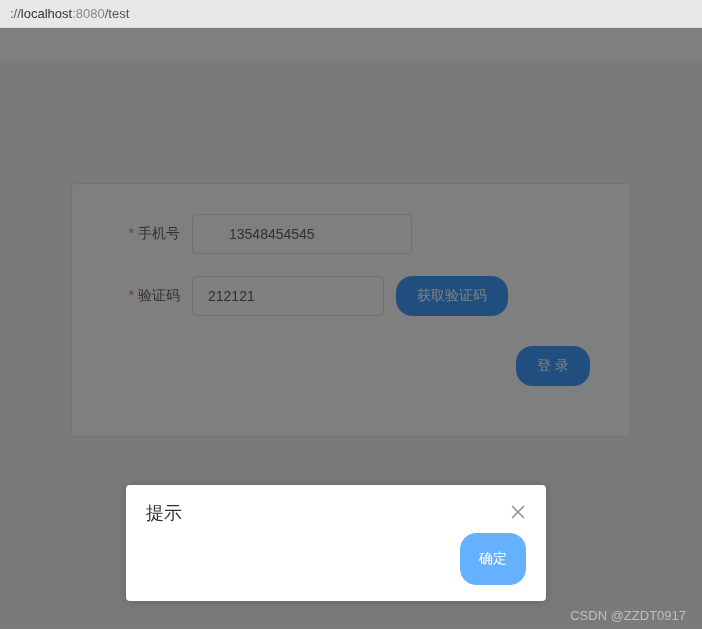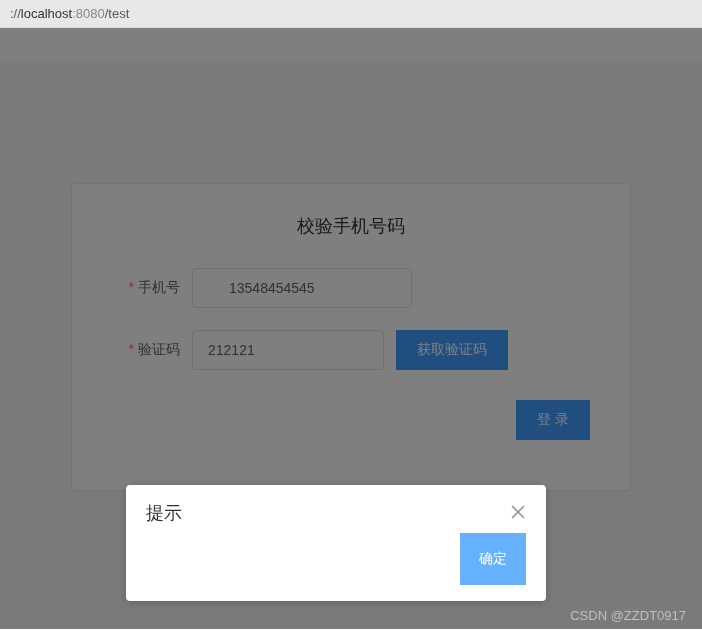--- a/index.html
+++ b/index.html
@@ -74,21 +74,21 @@
       background: #fff;
     }
     .input-phone { width: 220px; padding-left: 36px; }
     .input-code { width: 192px; }
     .btn {
       display: inline-flex;
       align-items: center;
       justify-content: center;
       height: 40px;
       padding: 0 20px;
-      border-radius: 0;
+      border-radius: 16px;
       font-size: 14px;
       cursor: pointer;
       border: 1px solid transparent;
       user-select: none;
     }
     .btn-primary {
       background: #409eff;
       border-color: #409eff;
       color: #fff;
     }
@@ -150,21 +150,20 @@
 <body>
 
 <div class="url-bar">
   <span>://</span><b style="color:#333;font-weight:normal">localhost</b><span class="port">:8080</span><span>/test</span>
 </div>
 
 <div class="page-wrap">
   <div class="content-area"></div>
   <div class="gray-area">
     <div class="form-card">
-      <h3 class="card-title">校验手机号码</h3>
 
       <div class="form-row">
         <label class="form-label">
           <span class="req">*</span><span>手机号</span>
         </label>
         <input class="form-input input-phone" value="13548454545" style="">
       </div>
 
       <div class="form-row">
         <label class="form-label">

